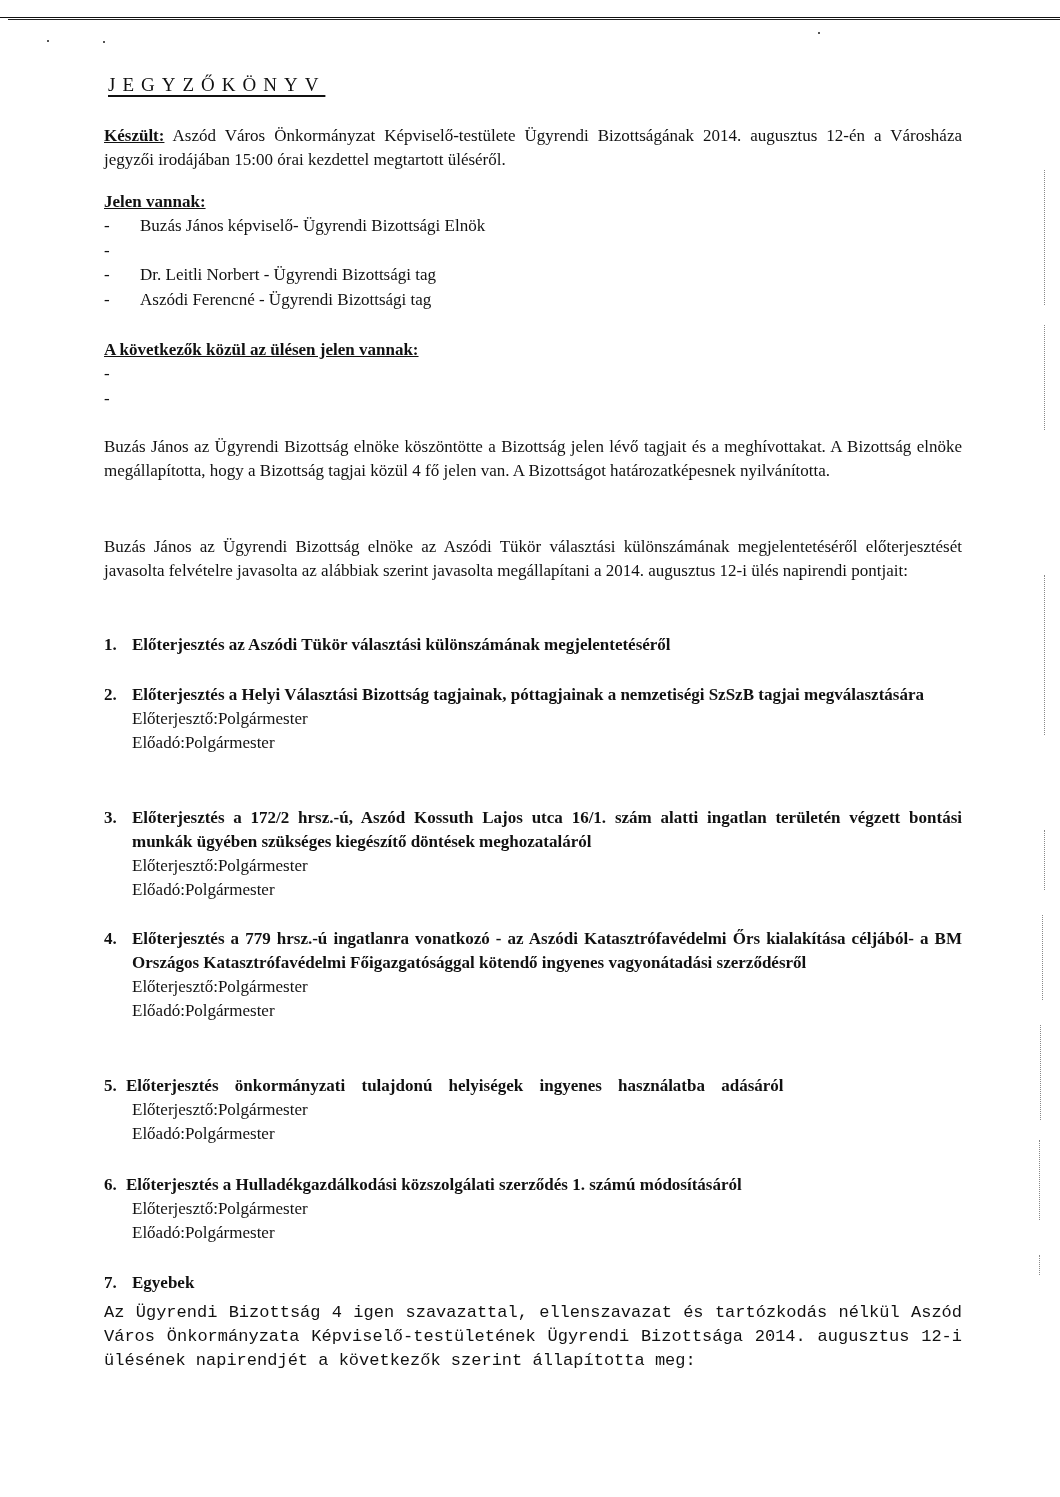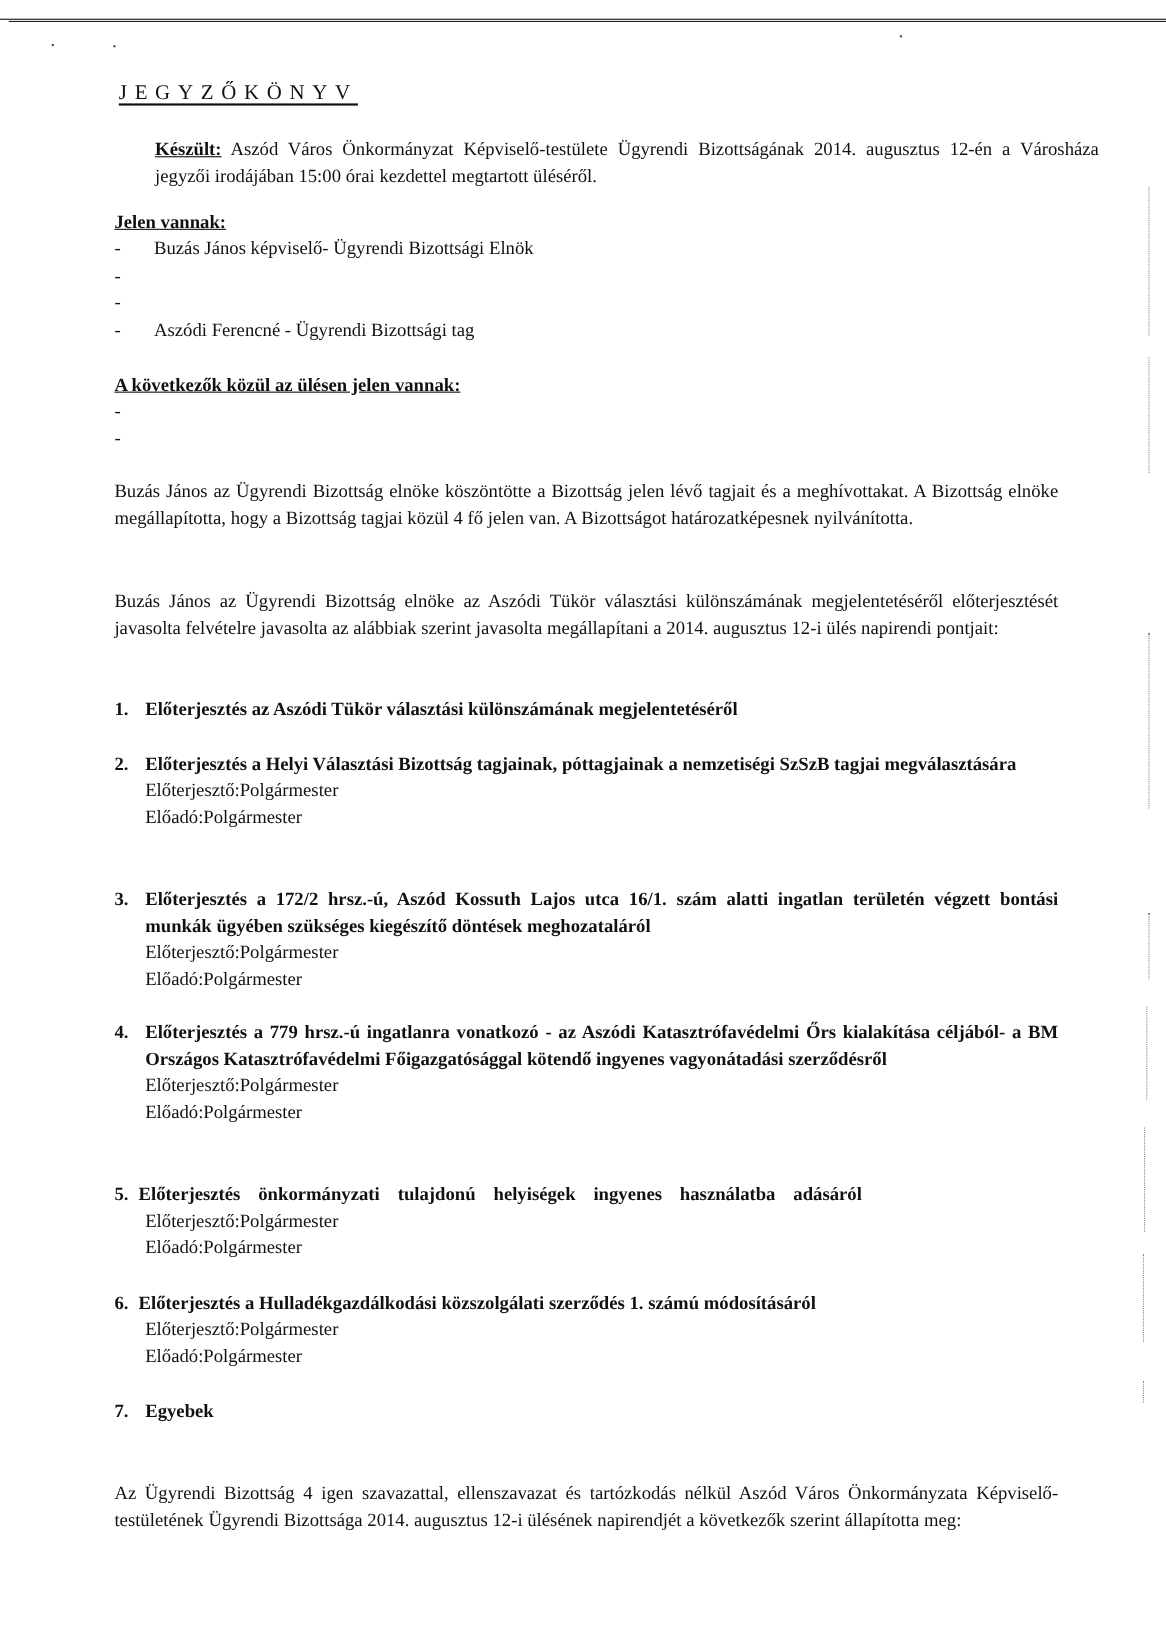--- a/index.html
+++ b/index.html
@@ -124,35 +124,36 @@
 <div class="speck" style="left:47px;top:40px;"></div>
 <div class="speck" style="left:103px;top:41px;"></div>
 <div class="speck" style="left:818px;top:32px;"></div>
 
 <div class="page">
 
   <div class="title">
     <span>JEGYZŐKÖNYV</span>
   </div>
 
-  <div class="block justify" style="top:124px;margin-left:37px;">
+  <div class="block justify" style="top:124px;">
     <span class="bu">Készült:</span><span> Aszód Város Önkormányzat Képviselő-testülete Ügyrendi Bizottságának 2014. augusztus 12-én a Városháza jegyzői irodájában 15:00 órai kezdettel megtartott üléséről.</span>
   </div>
 
   <div class="block" style="top:190px;">
     <div class="bu" style="display:inline-block;">Jelen vannak:</div>
     <div class="list-item">
       <span class="dash">-</span>
       <span>Buzás János képviselő- Ügyrendi Bizottsági Elnök</span>
     </div>
     <div class="list-item">
       <span class="dash">-</span>
     </div>
     <div class="list-item">
       <span class="dash">-</span>
+      <span>Dr. Leitli Norbert - Ügyrendi Bizottsági tag</span>
     </div>
     <div class="list-item">
       <span class="dash">-</span>
       <span>Aszódi Ferencné - Ügyrendi Bizottsági tag</span>
     </div>
   </div>
 
   <div class="block" style="top:338px;">
     <div class="bu" style="display:inline-block;">A következők közül az ülésen jelen vannak:</div>
     <div class="list-item">
@@ -219,15 +220,15 @@
     <div class="sub">Előadó:Polgármester</div>
   </div>
 
   <div class="block" style="top:1271px;">
     <div class="agenda-item">
       <span class="agenda-num">7.</span>
       <span class="agenda-title">Egyebek</span>
     </div>
   </div>
 
-  <div class="block justify" style="top:1346px;">Az Ügyrendi Bizottság 4 igen szavazattal, ellenszavazat és tartózkodás nélkül Aszód Város Önkormányzata Képviselő-testületének Ügyrendi Bizottsága 2014. augusztus 12-i ülésének napirendjét a következők szerint állapította meg:</div>
+  <div class="block justify" style="top:1301px;font-family:Liberation Mono, monospace;">Az Ügyrendi Bizottság 4 igen szavazattal, ellenszavazat és tartózkodás nélkül Aszód Város Önkormányzata Képviselő-testületének Ügyrendi Bizottsága 2014. augusztus 12-i ülésének napirendjét a következők szerint állapította meg:</div>
 
 </div>
 
 </body></html>

